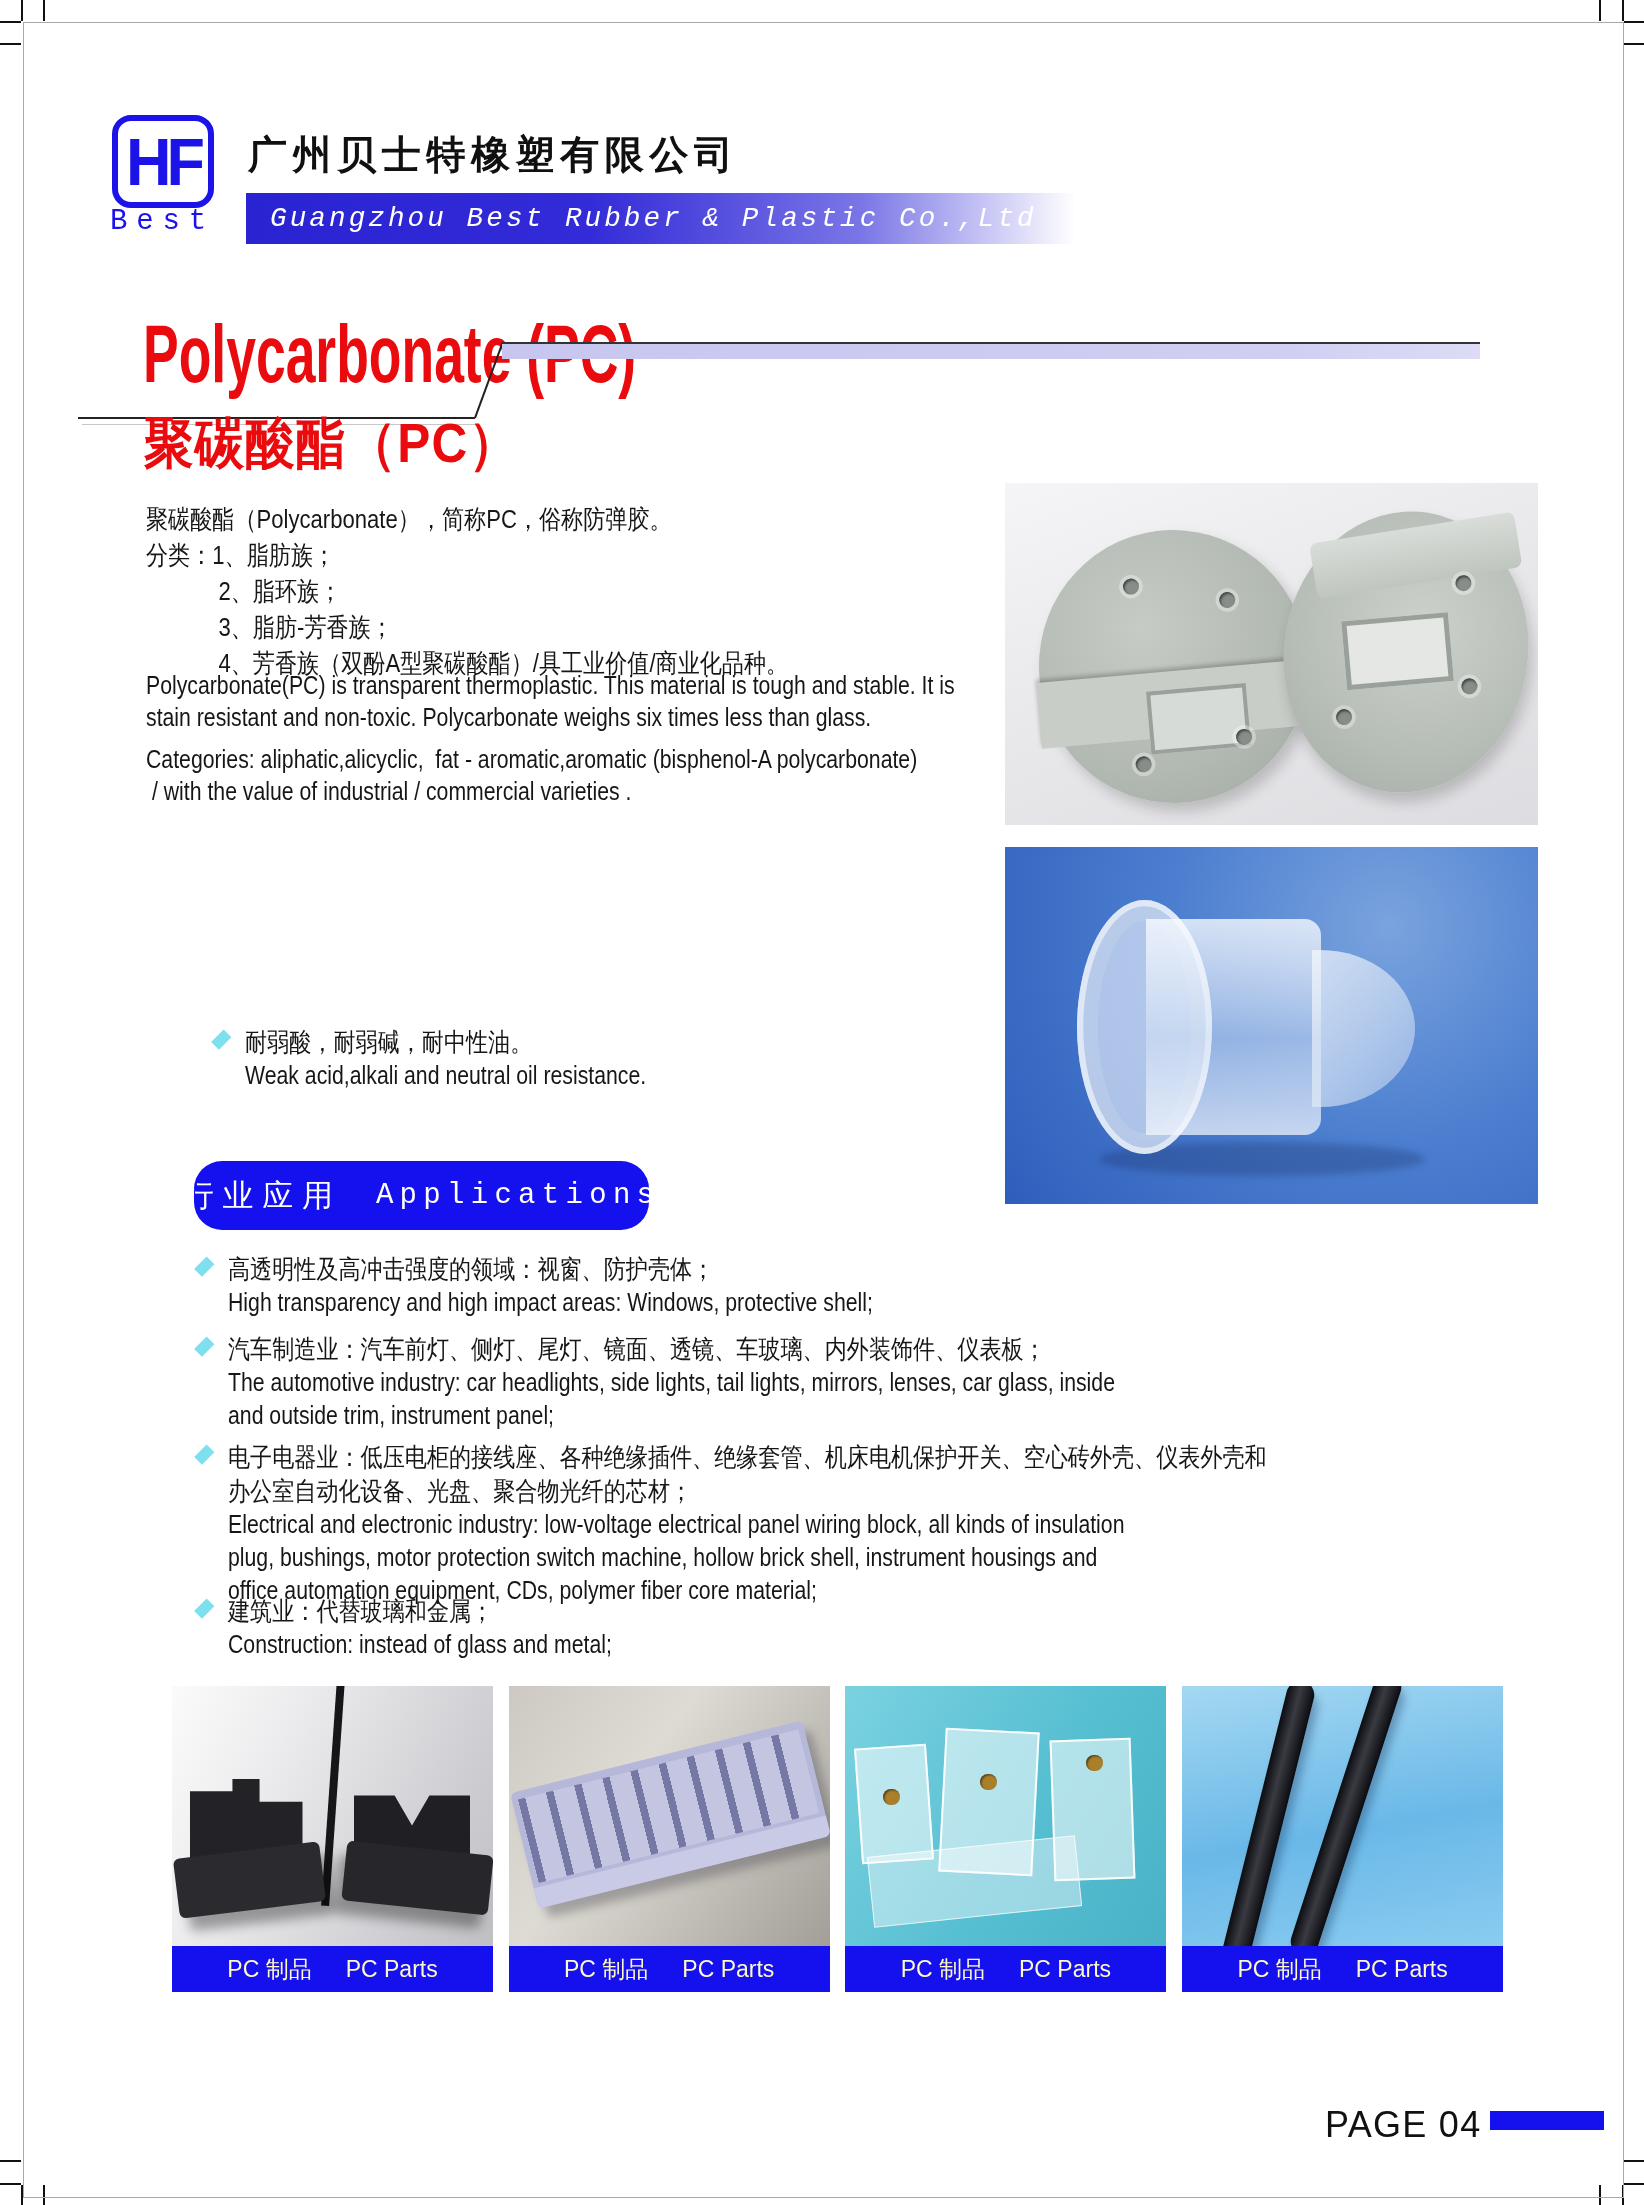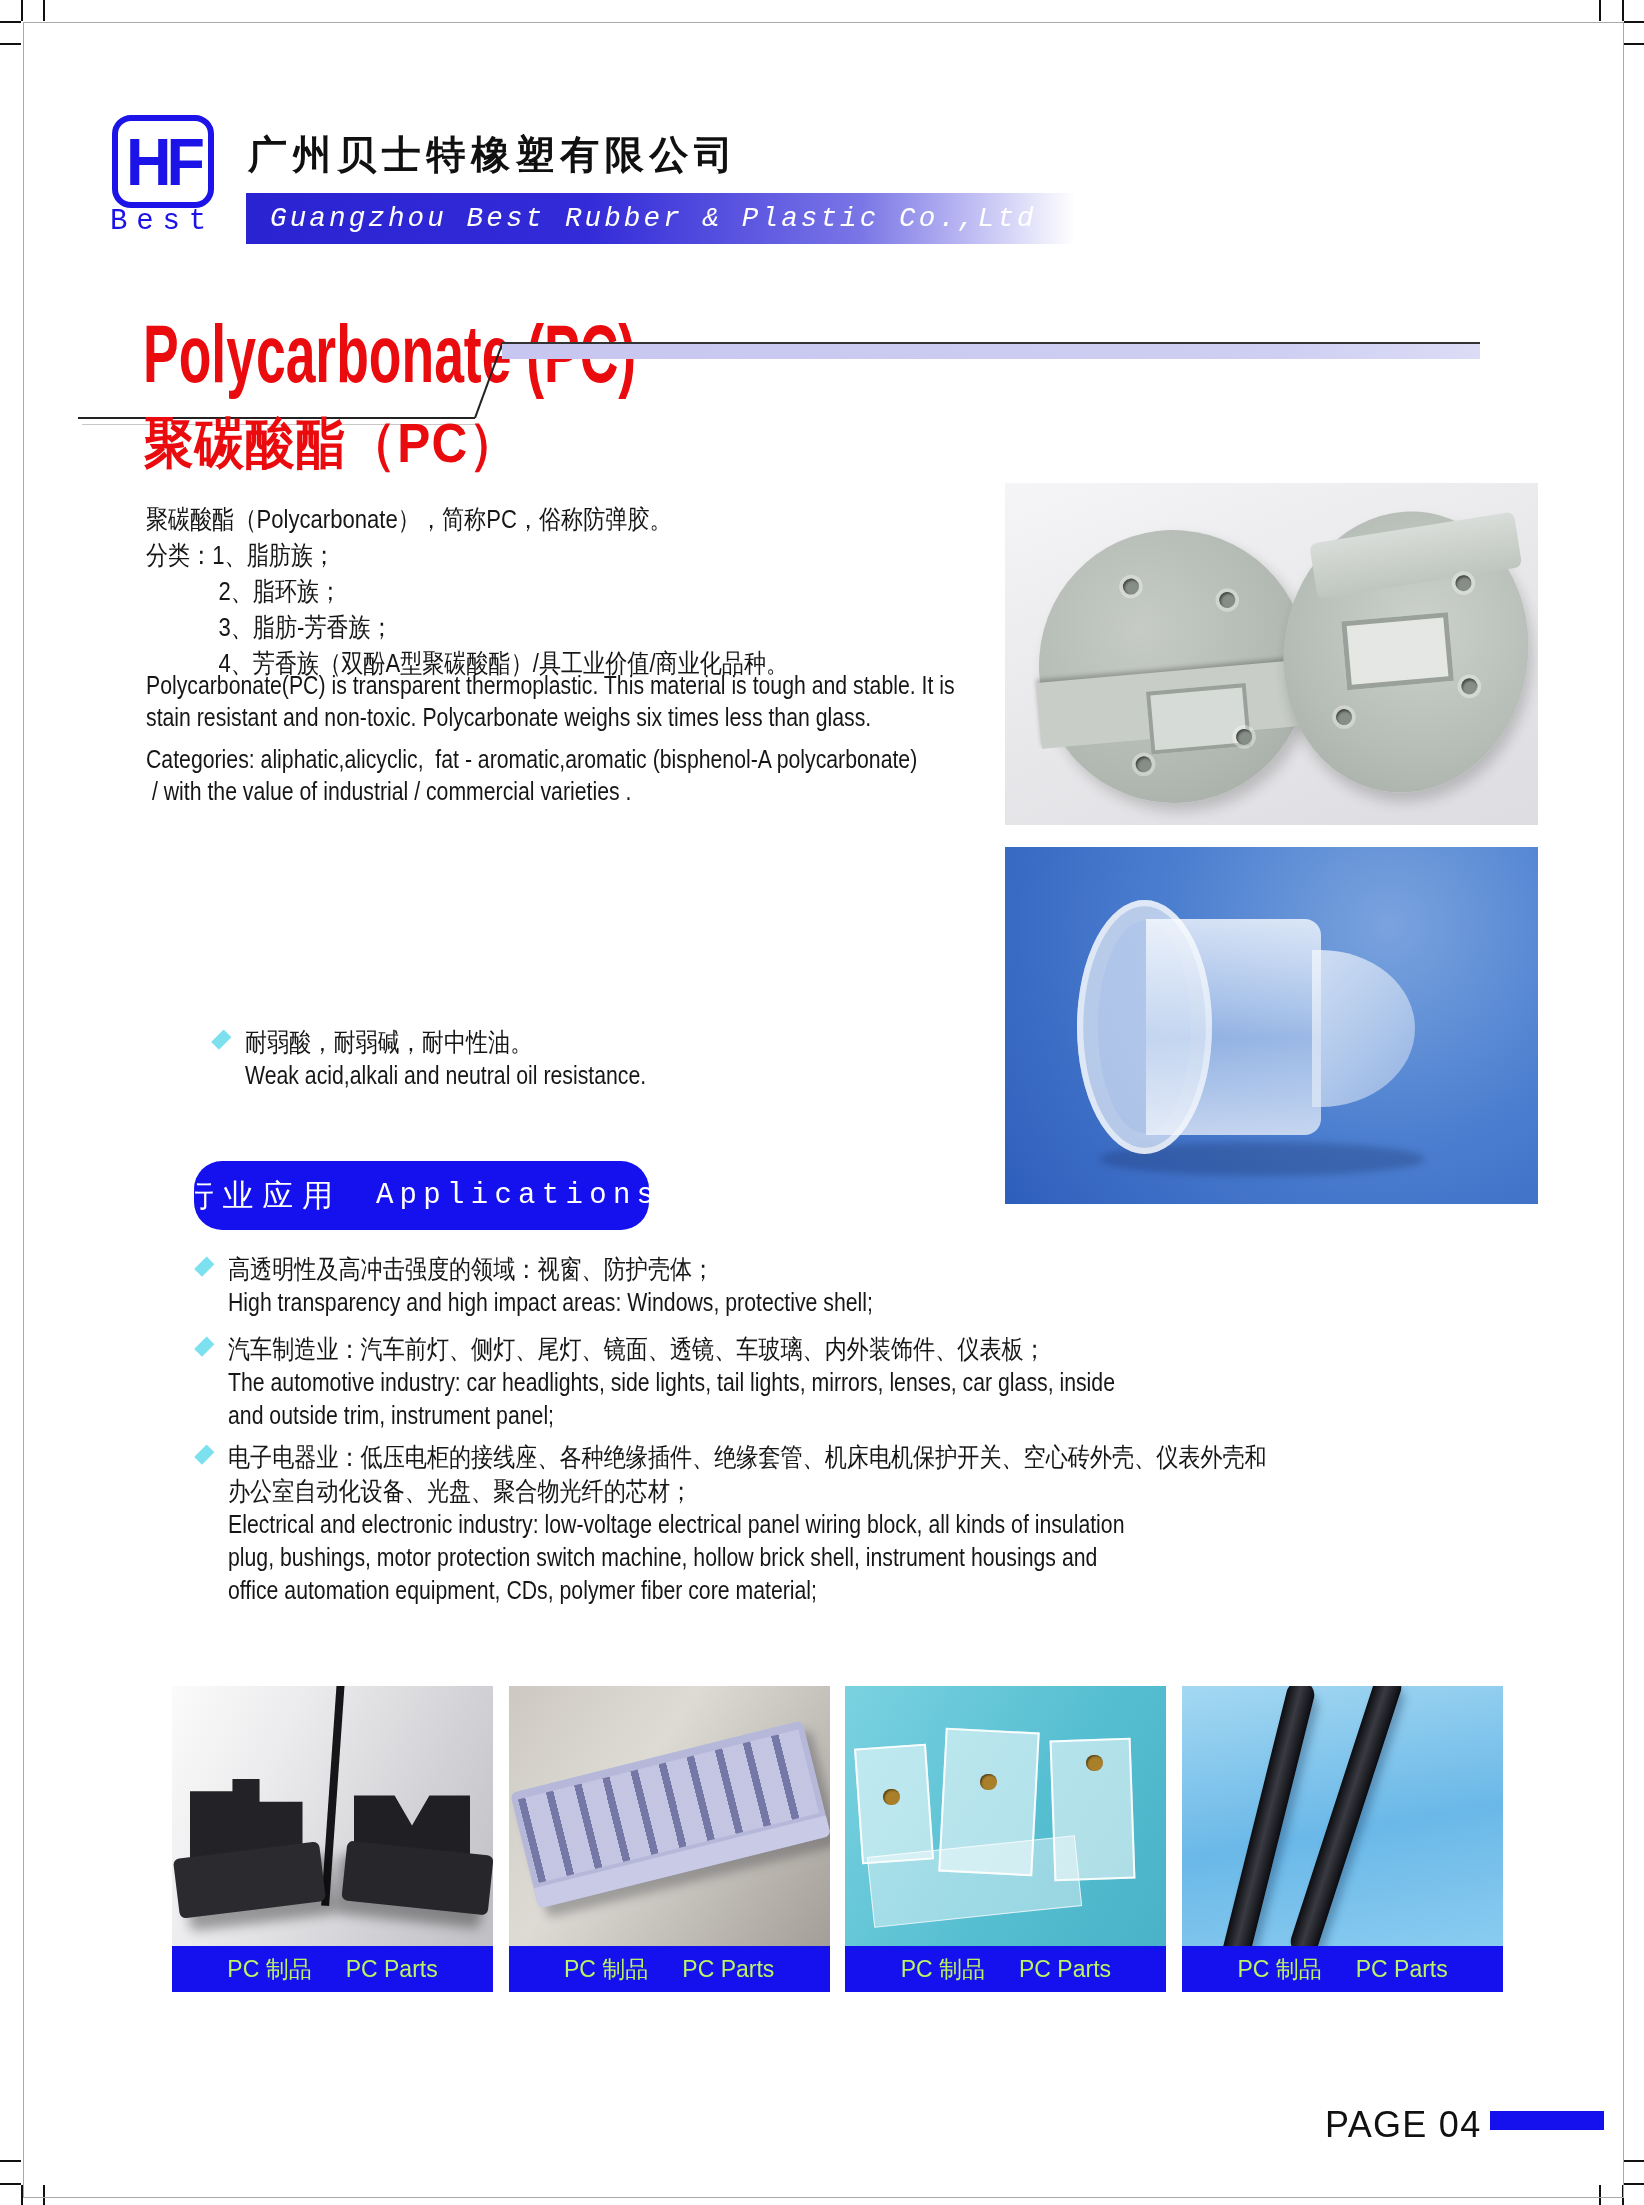--- a/index.html
+++ b/index.html
@@ -99,21 +99,21 @@
   .bell-dome { position:absolute; left:307px; top:103px; width:103px; height:157px;
     background:linear-gradient(120deg,rgba(245,249,253,0.72),rgba(205,220,242,0.5));
     border-radius:0 92% 92% 0 / 0 50% 50% 0; }
   .bell-shadow { position:absolute; left:94px; top:295px; width:326px; height:34px; border-radius:50%;
     background:rgba(20,40,90,0.28); filter:blur(3.8px); }
 
   
   .gallery { position:absolute; left:172px; top:1686px; display:flex; gap:15.7px; }
   .card { margin:0; width:321px; }
   .gphoto { position:relative; width:321px; height:260px; overflow:hidden; }
-  .caption { height:46px; background:#1410ee; color:#bef264; display:flex; align-items:center;
+  .caption { height:46px; background:#1410ee; color:#fef9c3; display:flex; align-items:center;
     justify-content:center; gap:34px; font-size:23px; }
   .caption span { white-space:nowrap; }
 
   .p1 { background:linear-gradient(115deg,#fbfbfb 0%,#ececee 30%,#d2d2d6 70%,#c0c0c4 100%); }
   .p1 .rod { position:absolute; left:157px; top:-6.3px; width:8.1px; height:226px; background:#16161a;
     transform:rotate(4deg); }
   .p1 .jawL { position:absolute; left:17.5px; top:93px; width:113px; height:81px; background:#232327;
     clip-path:polygon(0 15%,38% 15%,38% 0,62% 0,62% 28%,100% 28%,100% 100%,0 100%); }
   .p1 .jawR { position:absolute; left:182px; top:88px; width:116px; height:86px; background:#1f1f24;
     clip-path:polygon(0 25%,35% 25%,50% 60%,65% 25%,100% 25%,100% 100%,0 100%); }
@@ -263,20 +263,27 @@
     <div class="bullet-text body-lines">
       <div class="zh-lines"><div>电子电器业：低压电柜的接线座、各种绝缘插件、绝缘套管、机床电机保护开关、空心砖外壳、仪表外壳和</div><div>办公室自动化设备、光盘、聚合物光纤的芯材；</div></div>
       <div class="en-lines"><div>Electrical and electronic industry: low-voltage electrical panel wiring block, all kinds of insulation</div><div>plug, bushings, motor protection switch machine, hollow brick shell, instrument housings and</div><div>office automation equipment, CDs, polymer fiber core material;</div></div>
     </div>
   </div>
   <div class="bullet-item" style="left:199px;top:1332px">
     <span class="diamond"></span>
     <div class="bullet-text body-lines">
       <div class="zh-lines"><div>汽车制造业：汽车前灯、侧灯、尾灯、镜面、透镜、车玻璃、内外装饰件、仪表板；</div></div>
       <div class="en-lines"><div>The automotive industry: car headlights, side lights, tail lights, mirrors, lenses, car glass, inside</div><div>and outside trim, instrument panel;</div></div>
+    </div>
+  </div>
+  <div class="bullet-item" style="left:199px;top:1594px">
+    <span class="diamond"></span>
+    <div class="bullet-text body-lines">
+      <div class="zh-lines"><div>建筑业：代替玻璃和金属；</div></div>
+      <div class="en-lines"><div>Construction: instead of glass and metal;</div></div>
     </div>
   </div>
 
   <div class="gallery">
     <figure class="card">
       <div class="gphoto p1">
         <div class="rod"></div>
         <div class="jawL"></div>
         <div class="jawR"></div>
         <div class="baseL"></div>

